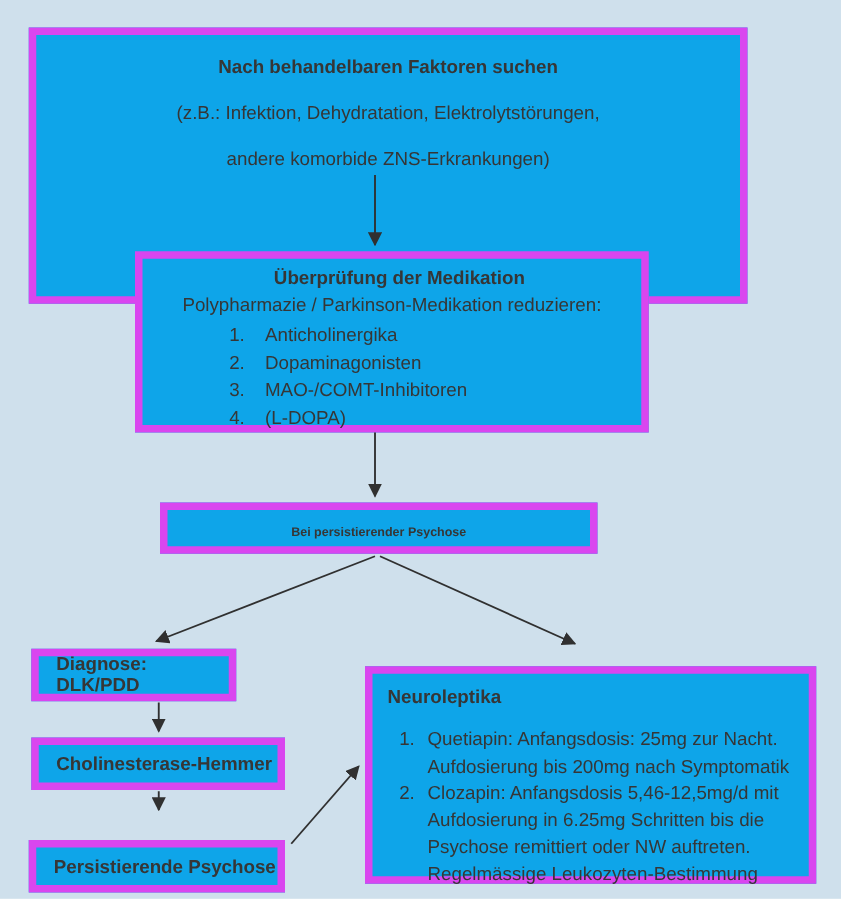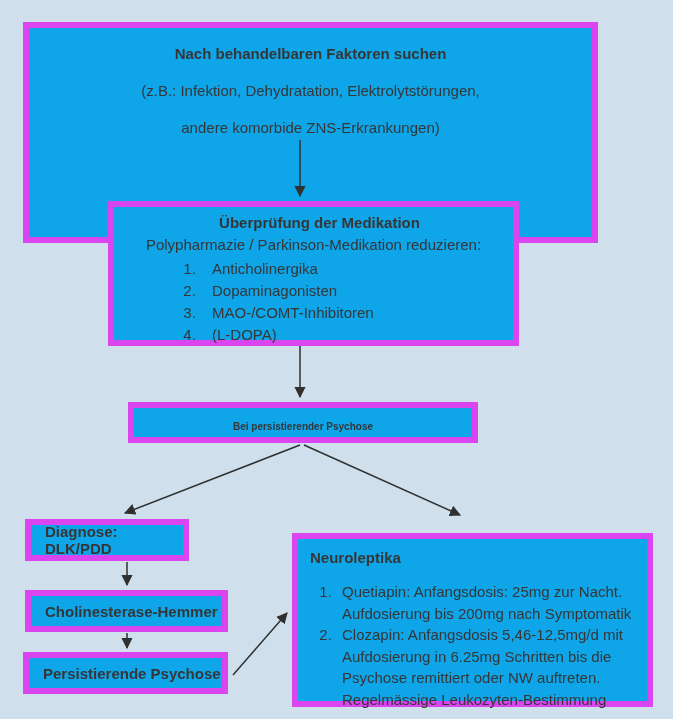--- a/index.html
+++ b/index.html
@@ -38,21 +38,21 @@
   
   .small-box {
     font-size: 15px;
     font-weight: bold;
     display: flex;
     align-items: center;
     padding-left: 14px;
   }
   #box-diagnosis { left: 25px; top: 519px; width: 164px; height: 42px; }
   #box-cholinesterase { left: 25px; top: 590px; width: 203px; height: 42px; }
-  #box-persistent { left: 23px; top: 652px; width: 205px; height: 42px; }
+  #box-persistent { left: 23px; top: 672px; width: 205px; height: 42px; }
 
   
   #box-neuroleptics { left: 292px; top: 522px; width: 361px; height: 174px; font-size: 15px; padding: 8px 8px 16px 12px; margin-top: 11px; }
   #box-neuroleptics .title { line-height: 22px; }
   #box-neuroleptics ol { margin: 12px 0 0 0; padding-left: 26px; }
   #box-neuroleptics li { line-height: 21.5px; padding-left: 6px; }
 
   #arrow-layer {
     position: absolute;
     left: 0; top: 0;

